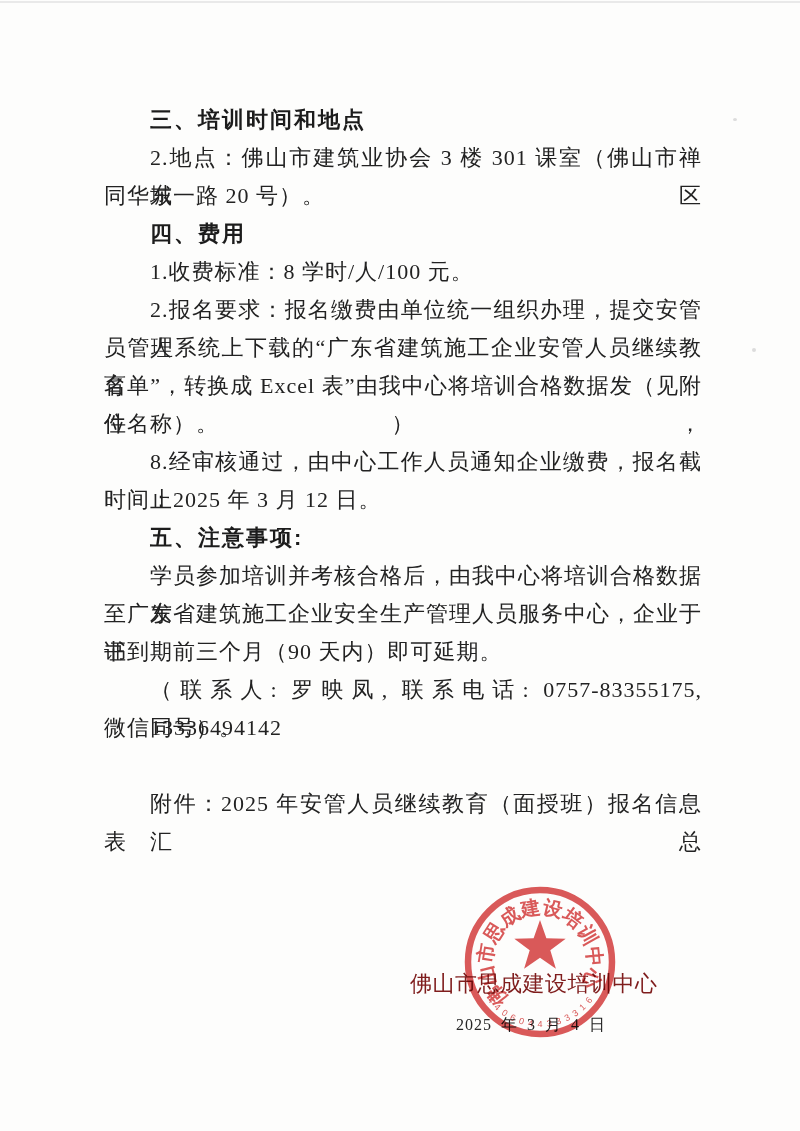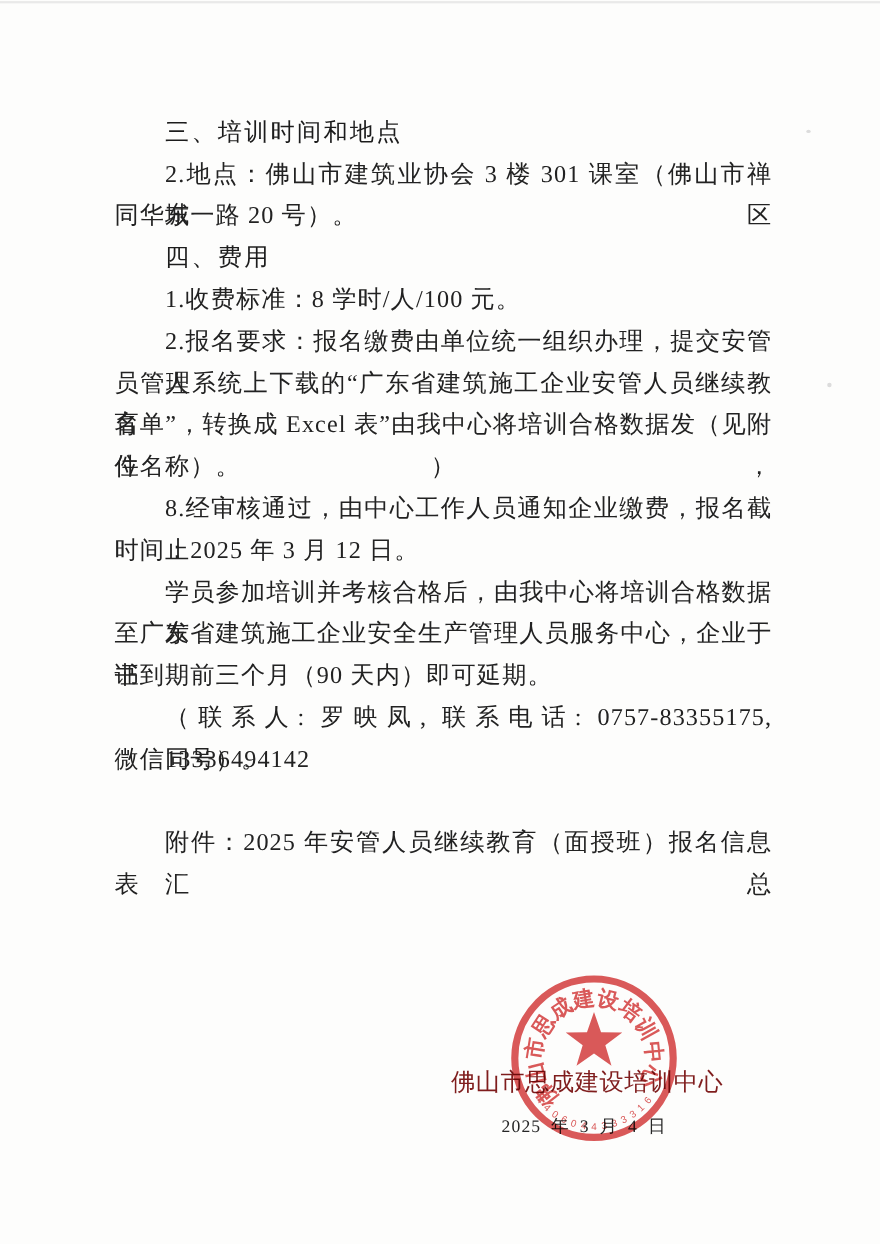--- a/index.html
+++ b/index.html
@@ -30,21 +30,21 @@
     box-sizing:border-box;
   }
   .ln.indent{padding-left:46px;}
   .ln.justify{
     white-space:normal;
     text-align:justify;
     text-align-last:justify;
   }
   .ln.heading{
     font-family:"Liberation Sans","DejaVu Sans",sans-serif;
-    font-weight:400;
+    font-weight:700;
     letter-spacing:2px;
     color:#1c1c1c;
   }
   .ln.blank{visibility:hidden;}
 
   .signature-org{
     position:absolute;left:410px;top:971px;
     font-size:22px;line-height:26px;letter-spacing:.5px;
     color:#7f1d1d;z-index:1;
   }
@@ -81,20 +81,21 @@
     <div class="ln indent justify" data-name="doc-line">2.地点：佛山市建筑业协会 3 楼 301 课室（佛山市禅城区</div>
     <div class="ln" data-name="doc-line">同华东一路 20 号）。</div>
     <div class="ln heading indent" data-name="heading-fees">四、费用</div>
     <div class="ln indent" data-name="doc-line">1.收费标准：8 学时/人/100 元。</div>
     <div class="ln indent justify" data-name="doc-line">2.报名要求：报名缴费由单位统一组织办理，提交安管人</div>
     <div class="ln justify" data-name="doc-line">员管理系统上下载的“广东省建筑施工企业安管人员继续教育</div>
     <div class="ln justify" data-name="doc-line">名单”，转换成 Excel 表”由我中心将培训合格数据发（见附件），</div>
     <div class="ln" data-name="doc-line">位名称）。</div>
     <div class="ln indent justify" data-name="doc-line">8.经审核通过，由中心工作人员通知企业缴费，报名截止</div>
     <div class="ln" data-name="doc-line">时间：2025 年 3 月 12 日。</div>
+    <div class="ln heading indent" data-name="heading-notes">五、注意事项:</div>
     <div class="ln indent justify" data-name="doc-line">学员参加培训并考核合格后，由我中心将培训合格数据发</div>
     <div class="ln justify" data-name="doc-line">至广东省建筑施工企业安全生产管理人员服务中心，企业于证</div>
     <div class="ln" data-name="doc-line">书到期前三个月（90 天内）即可延期。</div>
     <div class="ln indent justify" data-name="doc-line">（联系人: 罗映凤, 联系电话: 0757-83355175, 13336494142</div>
     <div class="ln" data-name="doc-line">微信同号）。</div>
     <div class="ln blank" data-name="doc-line"></div>
     <div class="ln indent justify" data-name="attachment-line">附件：2025 年安管人员继续教育（面授班）报名信息汇总</div>
     <div class="ln" data-name="attachment-line">表</div>
   </div>
 

